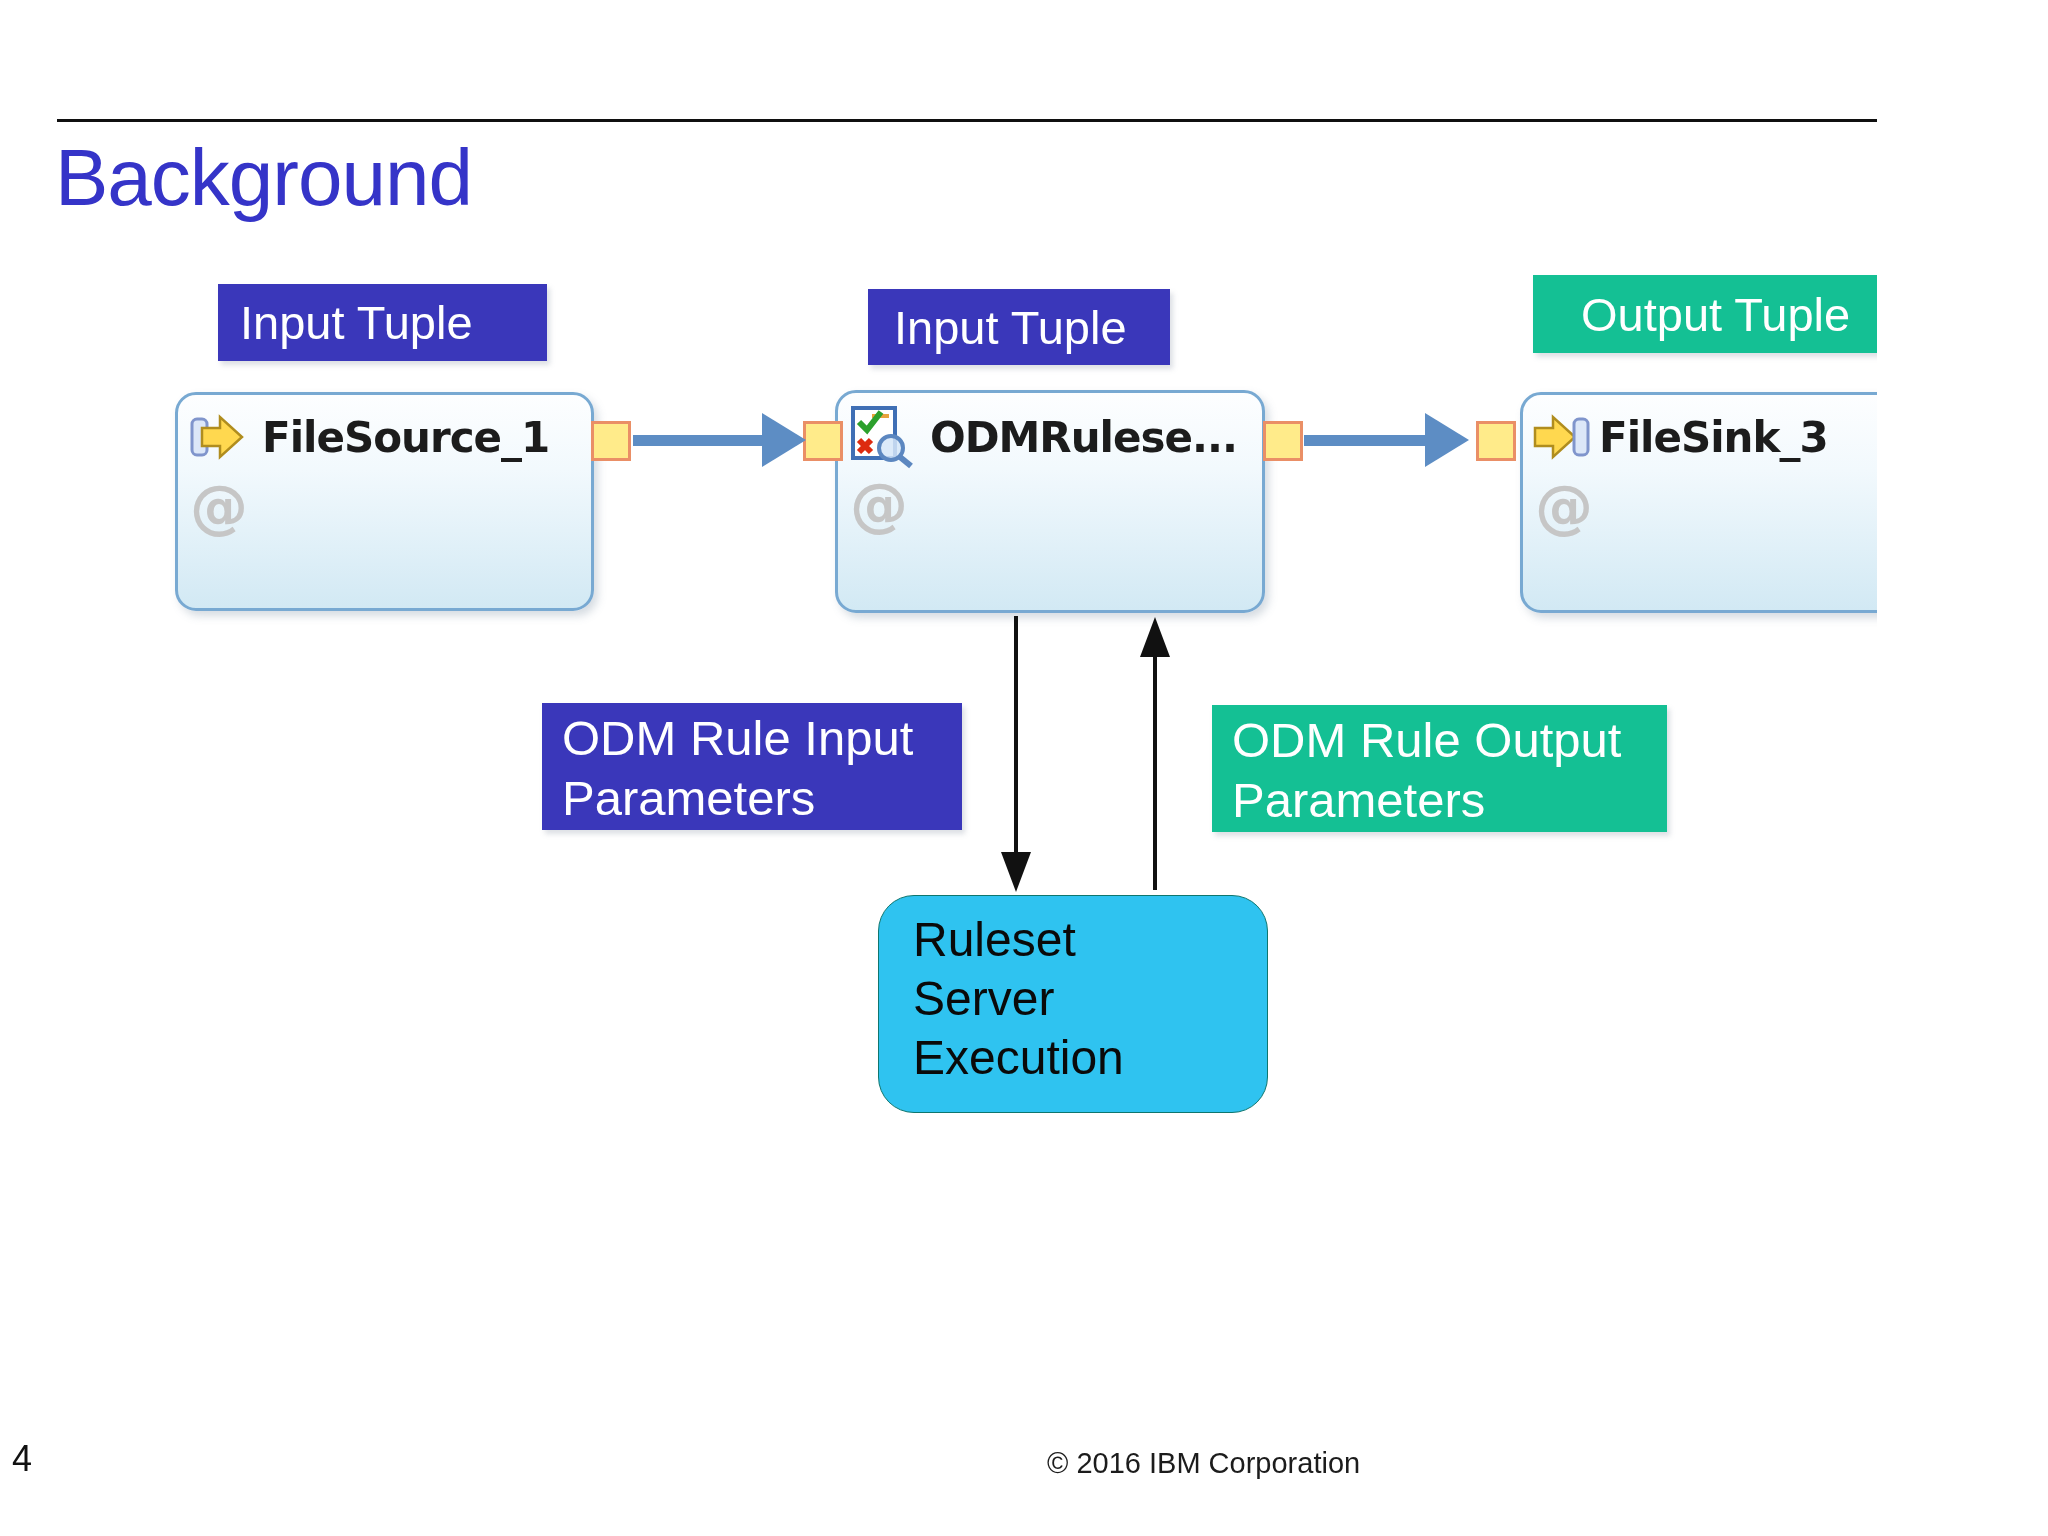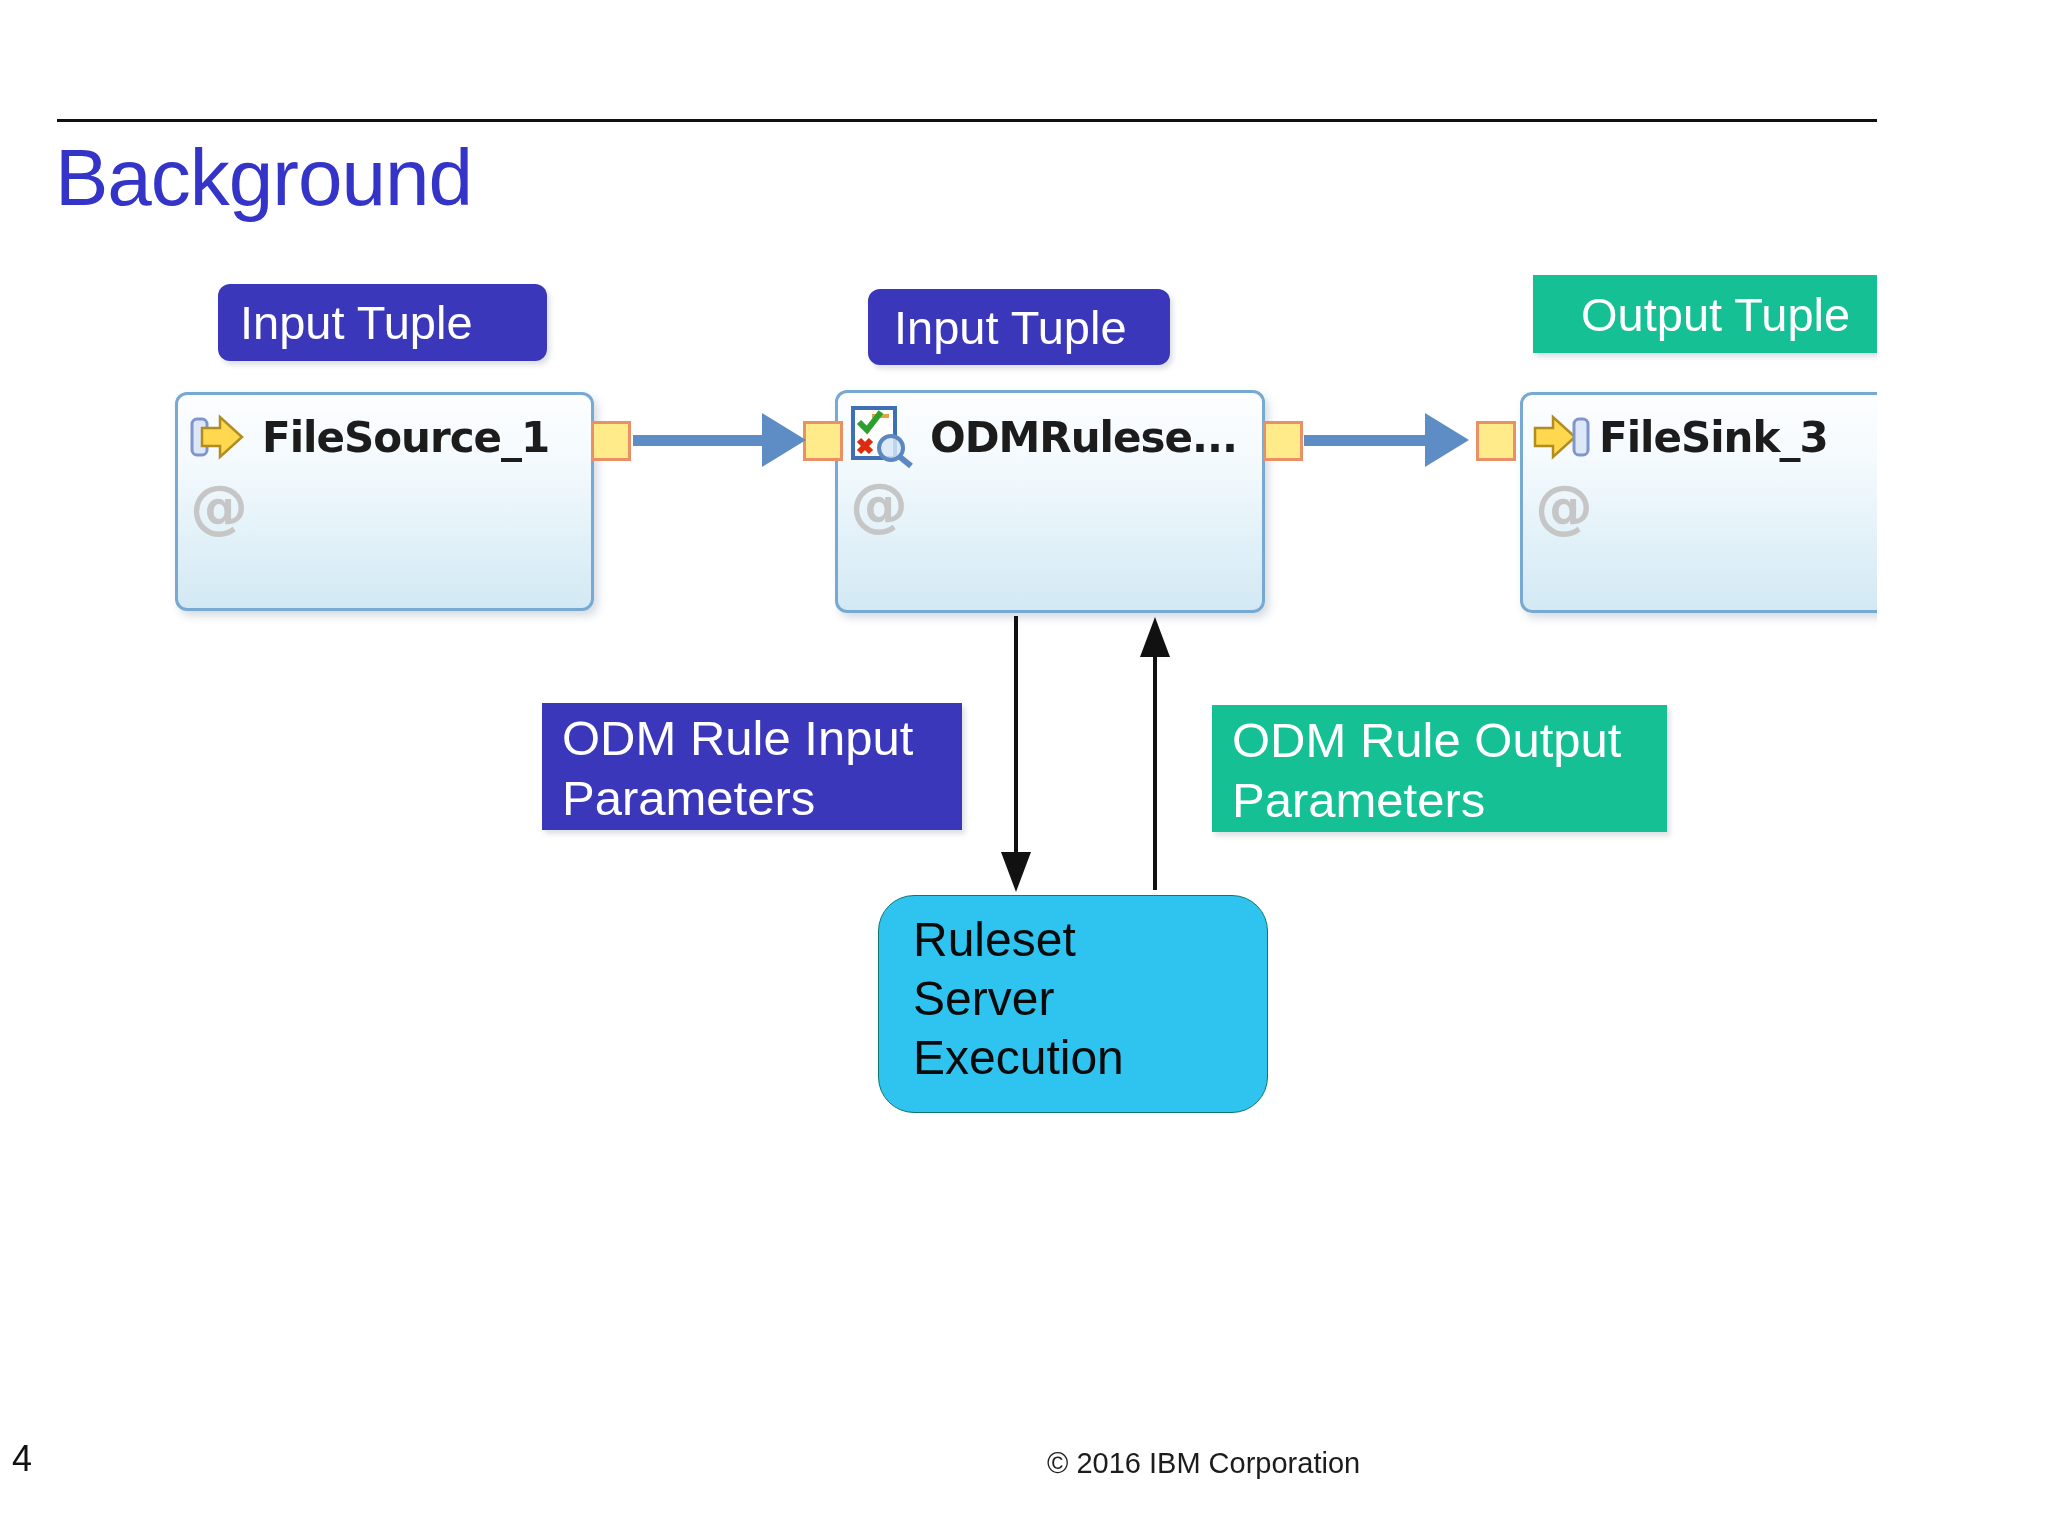--- a/index.html
+++ b/index.html
@@ -6,27 +6,27 @@
   #slide{
     position:relative;width:1877px;height:1536px;background:#ffffff;overflow:hidden;
     font-family:"Liberation Sans",sans-serif;
   }
   
   .title-rule{position:absolute;left:57px;top:119px;width:1978px;height:3px;background:#101010;}
   .page-title{position:absolute;left:55px;top:132px;font-size:80px;color:#3534c8;letter-spacing:-1px;}
   
   .tag{position:absolute;display:flex;align-items:center;color:#ffffff;font-size:47px;
        box-shadow:3px 4px 5px rgba(120,130,150,.25);}
-  .tag.indigo{background:#3a37ba;border-radius:12px;}
+  .tag.indigo{background:#3a37ba;}
   .tag.green{background:#14c094;}
   .tag-input-1{left:218px;top:284px;width:307px;height:77px;padding-left:22px;}
   .tag-input-2{left:868px;top:289px;width:276px;height:76px;padding-left:26px;}
   .tag-output{left:1533px;top:275px;width:346px;height:78px;padding-left:48px;}
   
-  .node{position:absolute;border:3px solid #78a9d2;border-radius:12px;
+  .node{position:absolute;border:3px solid #78a9d2;border-radius:21px;
         background:linear-gradient(180deg,#fdfeff 0%,#f2f9fd 35%,#d2e9f4 100%);
         box-shadow:4px 5px 8px rgba(120,140,160,.3);}
   .node-1{left:175px;top:392px;width:413px;height:213px;}
   .node-2{left:835px;top:390px;width:424px;height:217px;}
   .node-3{left:1520px;top:392px;width:413px;height:215px;}
   .node-title{position:absolute;font-family:"DejaVu Sans",sans-serif;font-weight:bold;
         font-size:42px;color:#1c1c1c;letter-spacing:-1px;white-space:nowrap;}
   .node-1 .node-title{left:84px;top:18px;}
   .node-2 .node-title{left:92px;top:20px;}
   .node-3 .node-title{left:76px;top:18px;}

